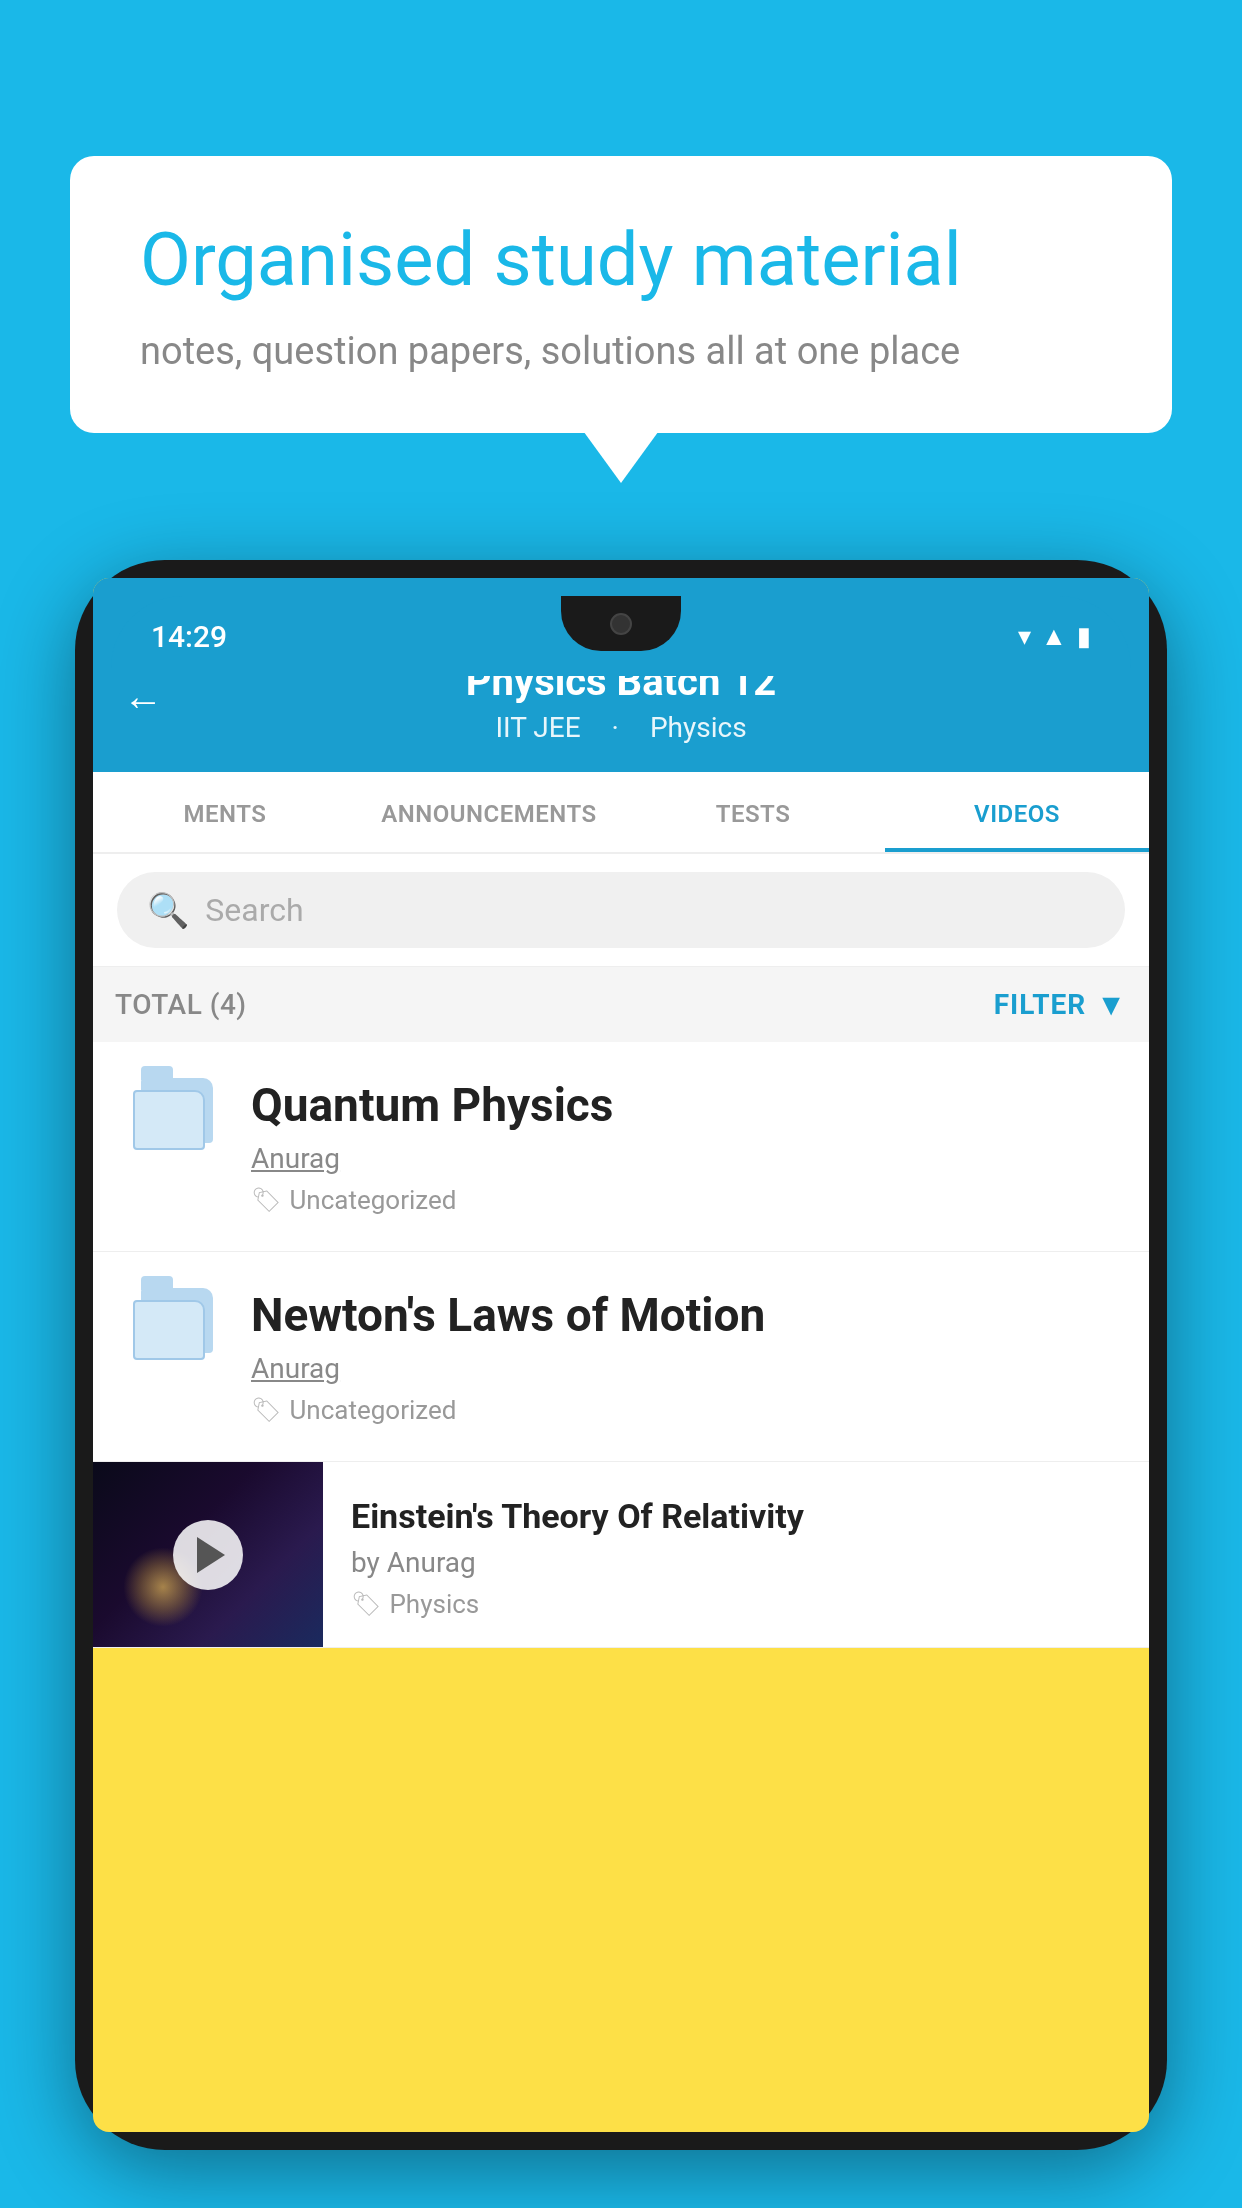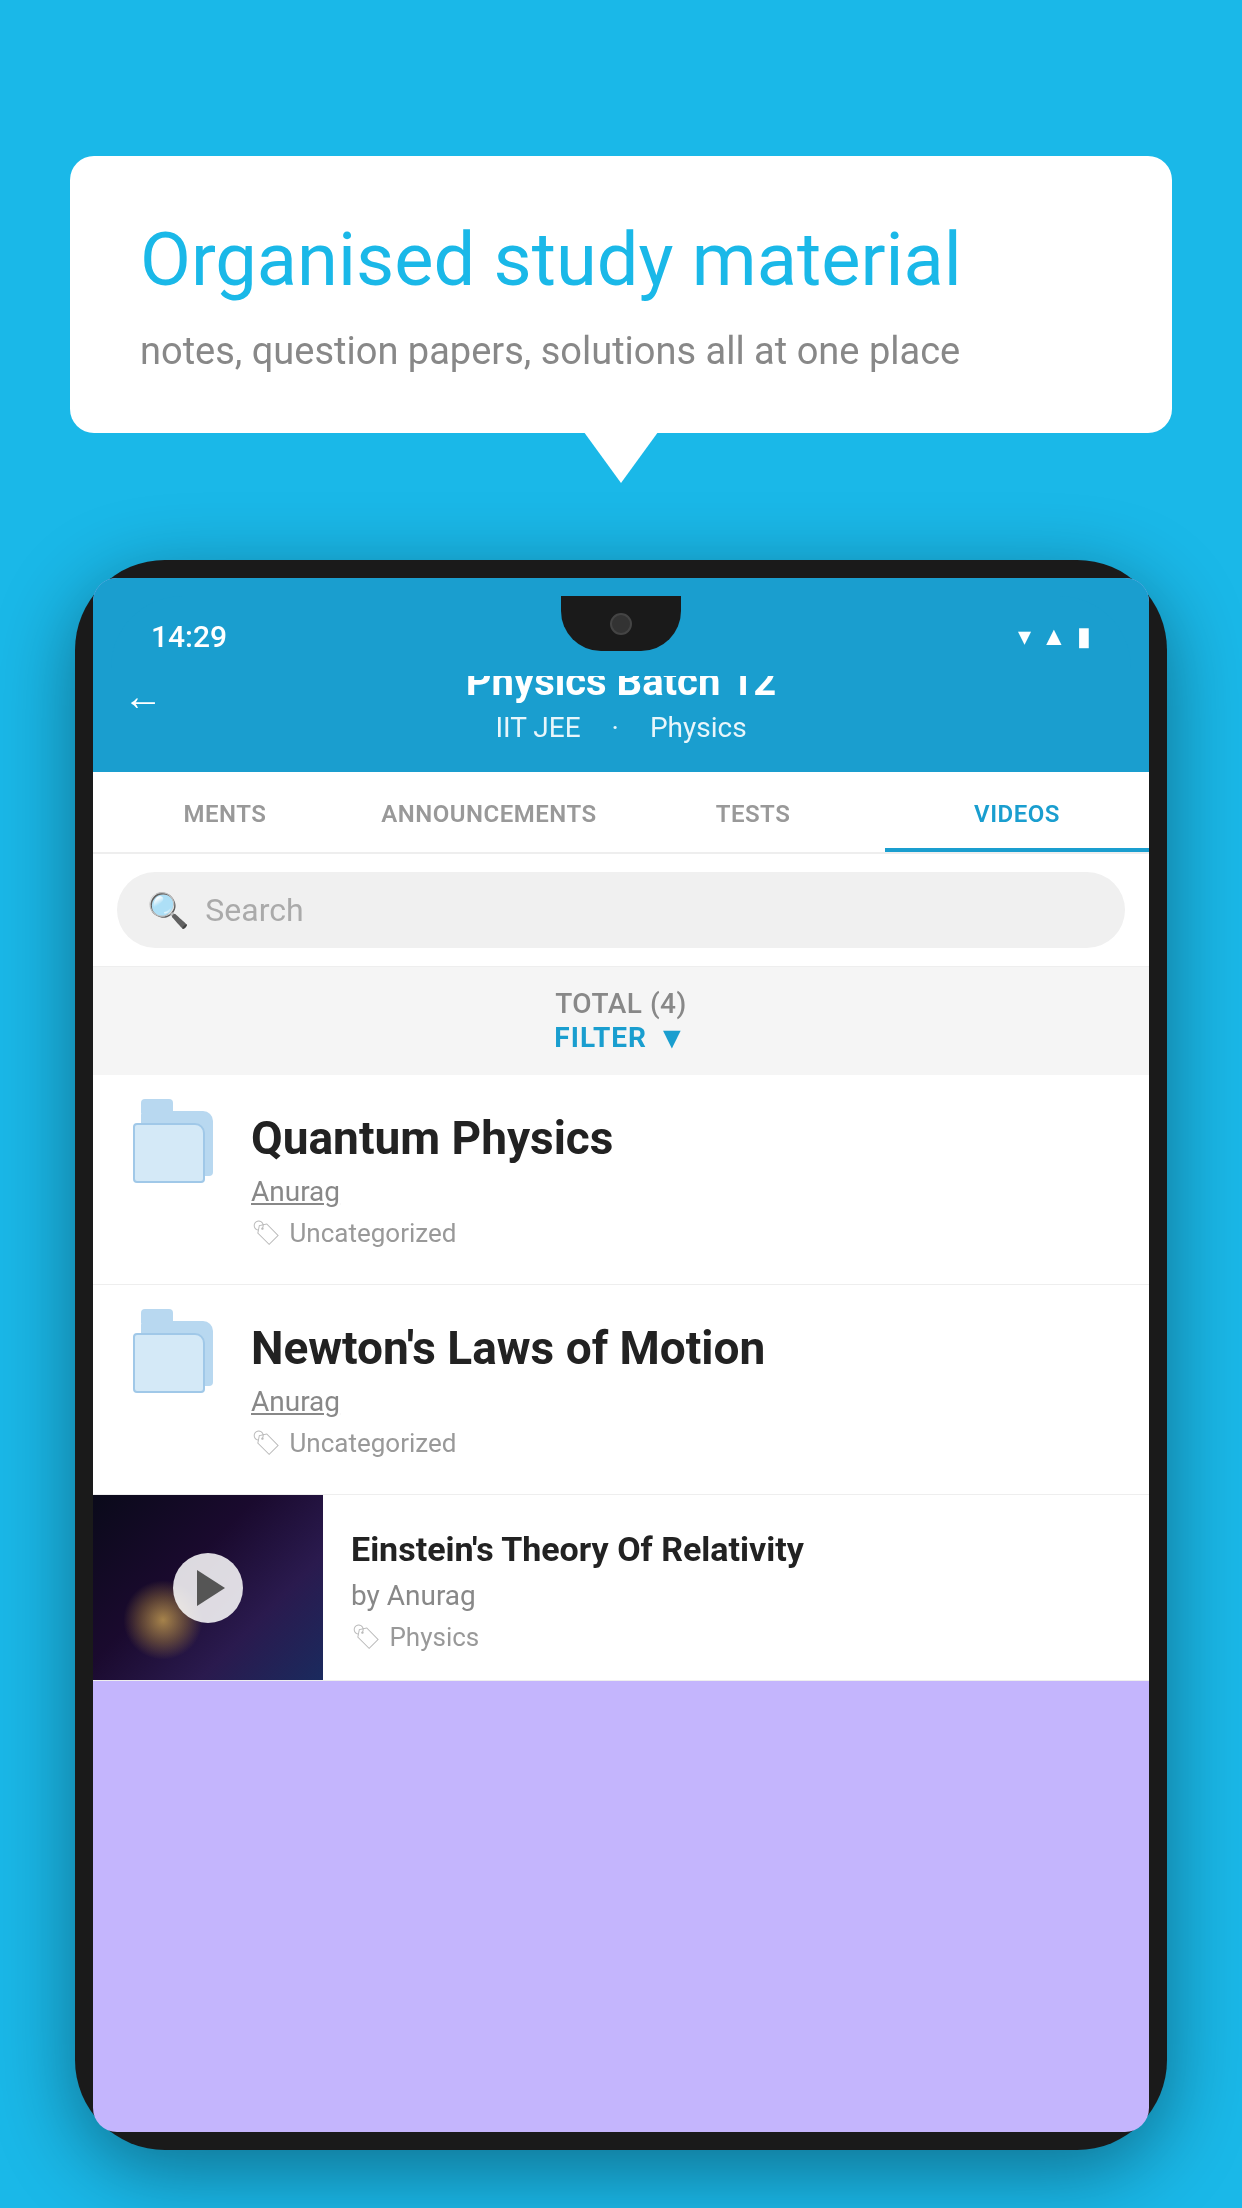--- a/index.html
+++ b/index.html
@@ -129,23 +129,23 @@
       font-size: 26px;
     }
 
     
     .phone-screen {
       position: absolute;
       top: 18px;
       left: 18px;
       right: 18px;
       bottom: 18px;
-      border-radius: 24px;
+      border-radius: 16px;
       overflow: hidden;
-      background: #c4b5fd;
+      background: #fde047;
     }
 
     
     .app-header {
       background: #1a9ecf;
       padding-top: 80px;
       padding-bottom: 28px;
       text-align: center;
       position: relative;
     }
@@ -233,21 +233,20 @@
       font-size: 32px;
     }
 
     
     .filter-row {
       background: #f5f5f5;
       padding: 20px 22px;
       display: flex;
       justify-content: space-between;
       align-items: center;
-      flex-direction: column;
     }
 
     .total-count {
       color: #888;
       font-size: 28px;
       font-weight: 500;
       letter-spacing: 0.5px;
     }
 
     .filter-btn {

